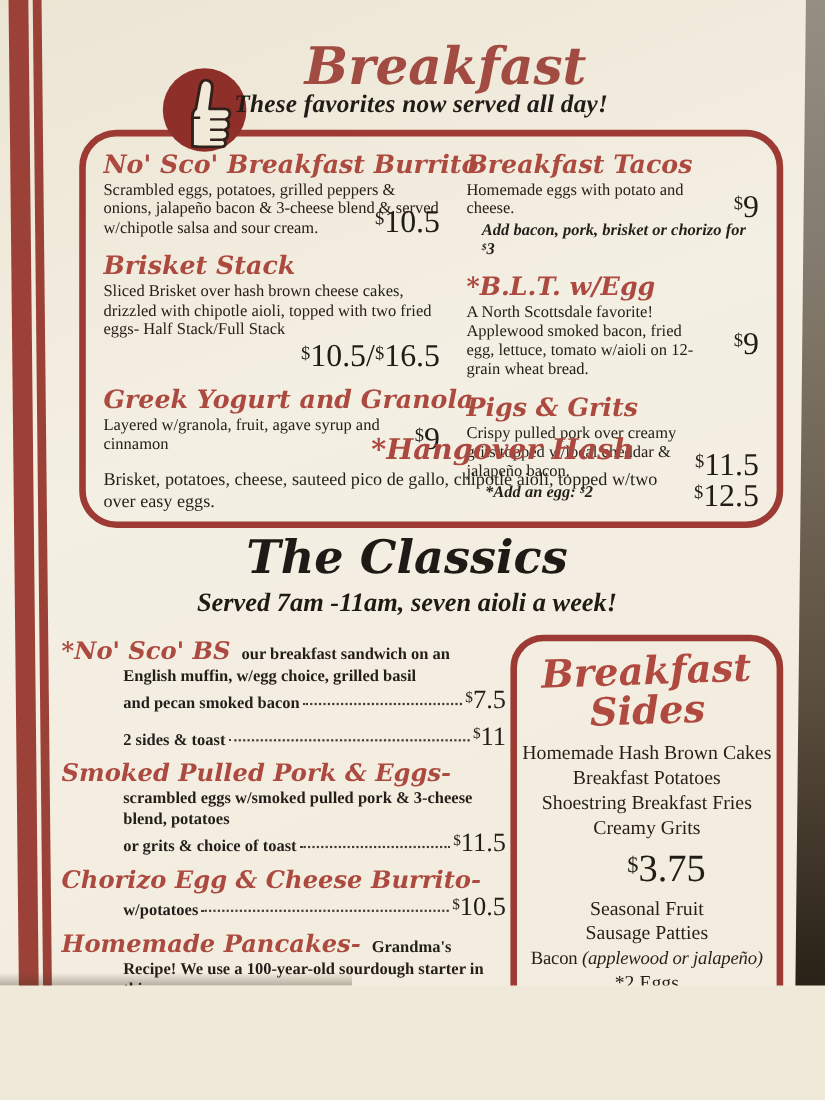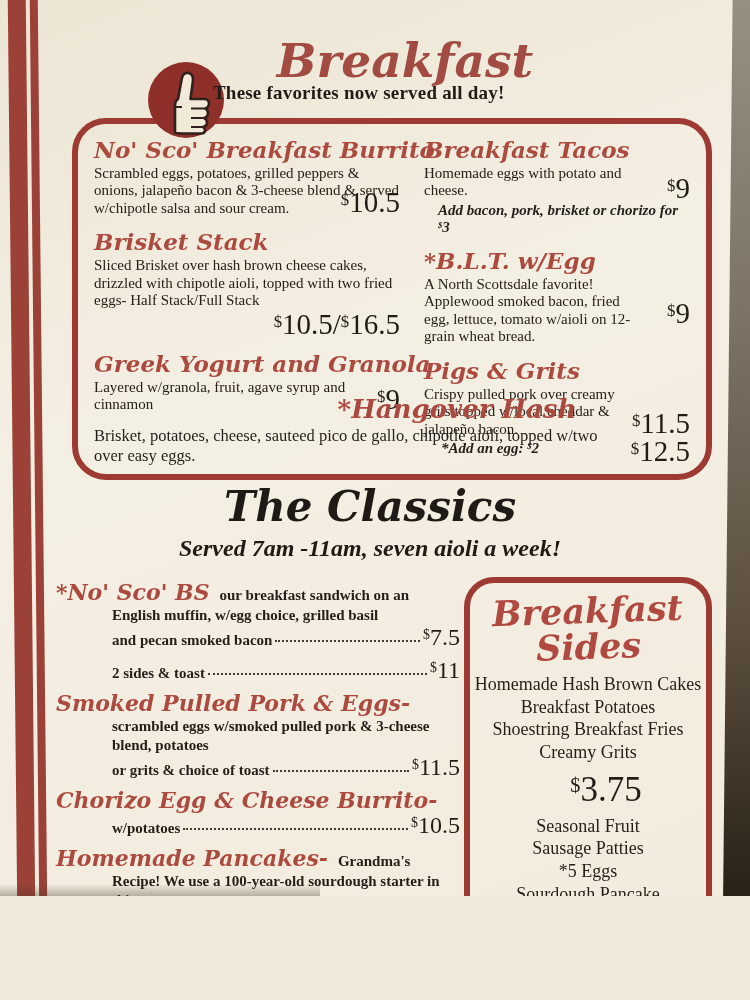--- a/index.html
+++ b/index.html
@@ -23,22 +23,22 @@
     clip-path:polygon(38% 0,100% 0,100% 100%,0 100%);}
   .bottom-shadow{position:absolute;left:0;bottom:0;width:320px;height:12px;z-index:5;
     background:linear-gradient(0deg,rgba(70,55,40,.35),rgba(70,55,40,0));}
 
   .script{font-family:"DejaVu Serif", serif;font-style:italic;font-weight:bold;}
 
   .title{position:absolute;top:2px;left:0;width:750px;box-sizing:border-box;
     padding-left:60px;text-align:center;font-size:47px;color:#a24b42;z-index:2;}
 
   .thumb{position:absolute;left:146px;top:60px;width:80px;height:80px;z-index:3;}
-  .banner-text{position:absolute;left:213px;top:82px;z-index:3;font-size:19px;
-    font-weight:bold;color:#221c18;letter-spacing:.2px;}
+  .banner-text{position:absolute;left:213px;top:82px;z-index:3;font-size:23px;
+    font-weight:bold;font-style:italic;color:#221c18;letter-spacing:.2px;}
 
   
   .allday-box{position:absolute;left:72px;top:118px;width:640px;height:362px;
     box-sizing:border-box;border:6px solid #9c3a33;border-radius:34px;
     padding:12px 16px 0 16px;display:flex;gap:24px;z-index:2;}
   .col-left{width:306px;flex:none;}
   .col-right{flex:1;min-width:0;}
   .aitem{position:relative;margin-bottom:11px;}
   .aname{font-size:23px;line-height:1.25;color:#ac4a40;white-space:nowrap;}
   .adesc{font-size:15px;line-height:1.17;color:#262019;}
@@ -236,21 +236,24 @@
     <div>
       <div class="sides-item">Homemade Hash Brown Cakes</div>
       <div class="sides-item">Breakfast Potatoes</div>
       <div class="sides-item">Shoestring Breakfast Fries</div>
       <div class="sides-item">Creamy Grits</div>
       <div class="sides-price price dollarize"><span class="d">$</span>3.75</div>
     </div>
     <div>
       <div class="sides-item">Seasonal Fruit</div>
       <div class="sides-item">Sausage Patties</div>
-      <div class="sides-item">*5 Eggs</div>
+      <div class="sides-item bacon-line">
+        <span>Bacon </span><span class="it">(applewood or jalapeño)</span>
+      </div>
+      <div class="sides-item">*2 Eggs</div>
       <div class="sides-item">Sourdough Pancake</div>
       <div class="sides-price price dollarize"><span class="d">$</span>4.75</div>
     </div>
   </div>
 
   <div class="edge-right"></div>
   <div class="bottom-shadow"></div>
 </div>
 
 </body></html>

